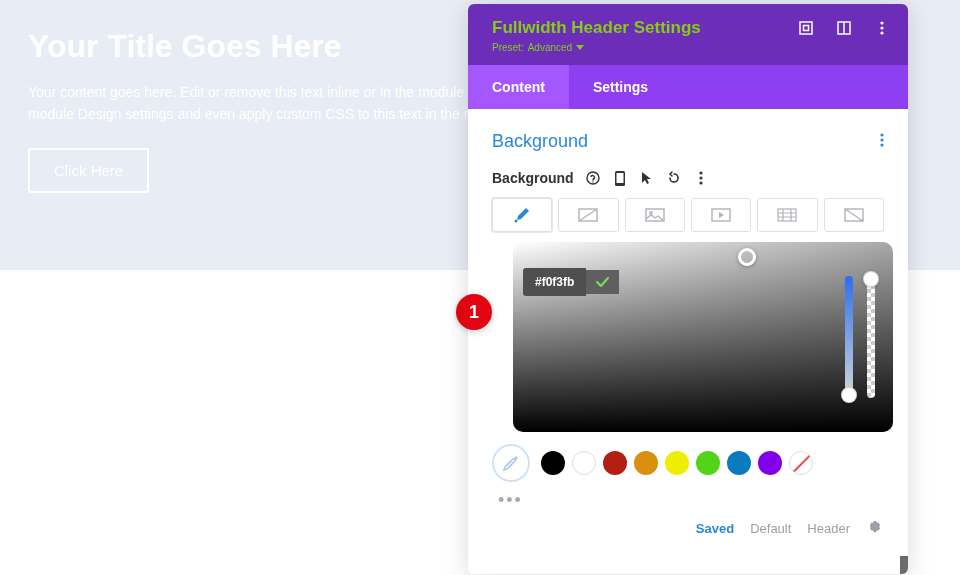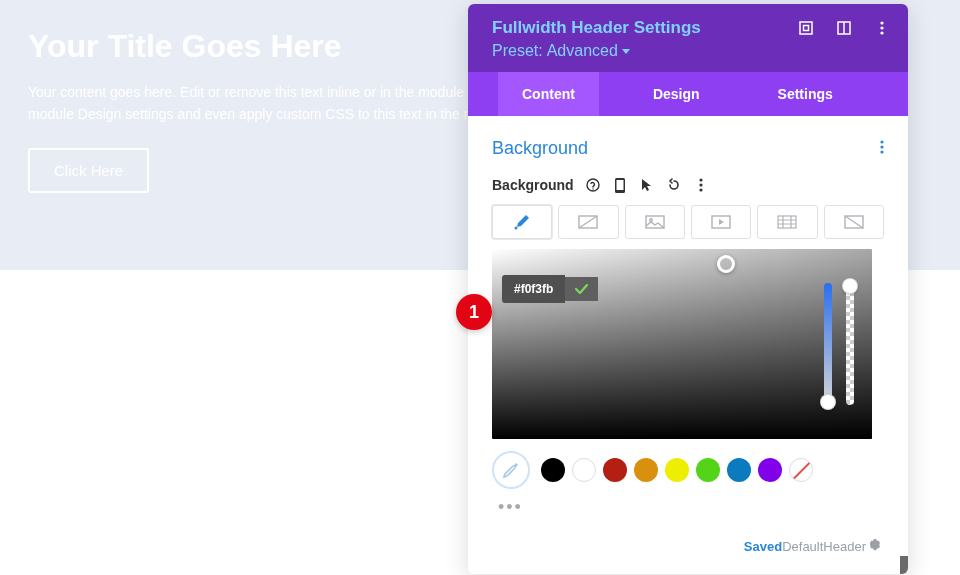--- a/index.html
+++ b/index.html
@@ -2,58 +2,58 @@
 <html><head>
   <meta charset="utf-8">
   <style>
     * { margin: 0; padding: 0; box-sizing: border-box; }
     body { font-family: -apple-system, BlinkMacSystemFont, "Segoe UI", sans-serif; width: 960px; height: 575px; position: relative; overflow: hidden; background: #fff; }
     .page-hero { position: absolute; top: 0; left: 0; right: 0; height: 270px; background: #e8ecf5; padding: 28px; }
     .hero-title { font-size: 32px; font-weight: 600; color: #fff; margin-bottom: 16px; }
     .hero-text { font-size: 14px; color: #fff; line-height: 1.6; margin-bottom: 22px; max-width: 920px; }
     .hero-btn { display: inline-block; padding: 12px 24px; border: 2px solid #fff; color: #fff; font-size: 15px; border-radius: 3px; background: transparent; cursor: pointer; }
     .settings-panel { position: absolute; top: 4px; left: 468px; width: 440px; height: 570px; background: #fff; border-radius: 6px; box-shadow: 0 4px 24px rgba(0,0,0,.15); display: flex; flex-direction: column; overflow: hidden; }
-    .panel-header { background: #6c2eb9; color: #7dd3fc; padding: 14px 18px 12px 24px; }
+    .panel-header { background: #6c2eb9; color: #84cc16; padding: 14px 18px 12px 24px; }
     .panel-header-top { display: flex; align-items: center; justify-content: space-between; }
     .panel-title { font-size: 17px; font-weight: 700; }
     .panel-icons { display: flex; gap: 22px; align-items: center; }
     .panel-icon { width: 16px; height: 16px; display: flex; align-items: center; justify-content: center; color: #fff; cursor: pointer; }
-    .panel-preset { font-size: 16px; font-weight: 500; margin-top: 4px; display: flex; align-items: center; gap: 4px; }
+    .panel-preset { font-size: 10px; font-weight: 500; margin-top: 4px; display: flex; align-items: center; gap: 4px; }
     .tabs { background: #8e3ff1; display: flex; }
-    .tab { padding: 14px 24px; font-size: 14px; font-weight: 600; color: #fff; cursor: pointer; margin-left: 30px; }
+    .tab { padding: 14px 24px; font-size: 14px; font-weight: 600; color: #fff; cursor: pointer; }
     .tab.active { background: #a456ff; }
     .panel-body { flex: 1; padding: 22px 24px 14px; overflow: hidden; position: relative; background: #fff; }
     .section-header { display: flex; justify-content: space-between; align-items: center; margin-bottom: 18px; }
     .section-title { font-size: 18px; color: #2b87da; font-weight: 500; }
     .section-kebab { color: #2b87da; font-size: 16px; cursor: pointer; }
     .field-row { display: flex; align-items: center; gap: 12px; margin-bottom: 12px; }
     .field-label { font-size: 14px; font-weight: 600; color: #333; }
     .field-icons { display: flex; align-items: center; gap: 12px; }
     .field-icon { width: 15px; height: 15px; color: #333; cursor: pointer; display:flex;align-items:center;justify-content:center; }
     .bg-tabs { display: flex; gap: 6px; margin-bottom: 10px; }
     .bg-tab { flex: 1; height: 34px; border: 1px solid #e0e0e0; border-radius: 3px; display: flex; align-items: center; justify-content: center; color: #b0b3b8; cursor: pointer; }
     .bg-tab.active { color: #2b87da; background: #fff; box-shadow: 0 0 0 1px #e8e8e8; }
-    .picker-area { position: relative; width: 380px; height: 190px; border-radius: 1px; overflow: hidden; }
+    .picker-area { position: relative; width: 380px; height: 190px; border-radius: 10px; overflow: hidden; margin-left: 21px; }
     .picker-gradient { position: absolute; inset: 0; background: linear-gradient(to bottom, rgba(0,0,0,0), #000), linear-gradient(to right, #fff, #a8a8a8); }
     .picker-cursor { position: absolute; top: 6px; left: 225px; width: 18px; height: 18px; border-radius: 50%; border: 3px solid #fff; box-shadow: 0 1px 4px rgba(0,0,0,.3); }
     .hex-chip { position: absolute; top: 26px; left: 10px; display: flex; align-items: center; border-radius: 3px; overflow: hidden; }
     .hex-val { background: #4f4f4f; color: #fff; font-size: 12px; font-weight: 600; padding: 7px 12px; }
     .hex-ok { background: #5f5f5f; color: #7ed957; padding: 7px 10px; display:flex;align-items:center; }
     .slider { position: absolute; width: 8px; height: 122px; border-radius: 4px; top: 34px; }
     .slider.hue { right: 40px; background: linear-gradient(to bottom, #2b6ef0, #d6d6d6); }
     .slider.alpha { right: 18px; background: repeating-conic-gradient(#ccc 0 25%, #fff 0 50%) 50%/8px 8px; }
     .slider-thumb { position: absolute; width: 16px; height: 16px; border-radius: 50%; background: #fff; border: 1px solid rgba(0,0,0,.15); left: -4px; box-shadow: 0 1px 3px rgba(0,0,0,.2); }
     .swatch-row { display: flex; align-items: center; gap: 7px; margin-top: 12px; }
     .swatch { width: 24px; height: 24px; border-radius: 50%; cursor: pointer; flex-shrink: 0; }
     .swatch.eyedrop { width: 38px; height: 38px; border: 2px solid #cfe3f7; display:flex;align-items:center;justify-content:center; color:#a9c8e6; margin-right: 4px; }
     .swatch.white { border: 1px solid #ddd; }
     .swatch.none { border: 1px solid #ddd; background: #fff; position: relative; overflow:hidden; }
     .swatch.none::after { content:''; position:absolute; width:140%; height:2px; background:#e74c3c; transform: rotate(-45deg); top:50%; left:-20%; }
     .options-dots { margin-top: 8px; color: #aaa; font-size: 18px; letter-spacing: 2px; cursor:pointer; padding-left: 6px; }
-    .footer-row { display:flex; justify-content:flex-end; align-items:center; margin-top: 19px; padding-right: 4px; }
+    .footer-row { display:flex; justify-content:flex-end; align-items:center; gap: 16px; margin-top: 8px; padding-right: 4px; }
     .footer-link { font-size: 13px; color: #2b87da; font-weight: 600; cursor:pointer; }
     .footer-link.muted { color: #9aa0a6; font-weight: 500; }
     .footer-gear { color: #9aa0a6; cursor:pointer; }
     .annot-badge { position:absolute; top: 294px; left: 456px; width: 36px; height: 36px; border-radius: 50%; background: #e20413; color:#fff; display:flex;align-items:center;justify-content:center; font-size:18px; font-weight:600; z-index: 20; box-shadow: 0 2px 6px rgba(0,0,0,.2); }
     .scrollbar-stub { position:absolute; right:0; bottom:0; width:8px; height:18px; background:#6b6b6b; }
   </style>
 </head>
 <body>
 
 <div class="page-hero">
@@ -94,21 +94,20 @@
       <span>Preset:</span>
       <span>Advanced</span>
       <svg width="8" height="5" viewBox="0 0 8 5" fill="currentColor">
           <path d="M0 0l4 5 4-5z"></path>
         </svg>
     </div>
   </div>
 
   <div class="tabs">
     <div class="tab active">Content</div>
-    <div class="tab">Design</div>
     <div class="tab">Settings</div>
   </div>
 
   <div class="panel-body">
     <div class="section-header">
       <div class="section-title">Background</div>
       <span class="section-kebab"><svg width="4" height="14" viewBox="0 0 4 14" fill="currentColor">
             <circle cx="2" cy="2" r="1.6"></circle>
             <circle cx="2" cy="7" r="1.6"></circle>
             <circle cx="2" cy="12" r="1.6"></circle>

